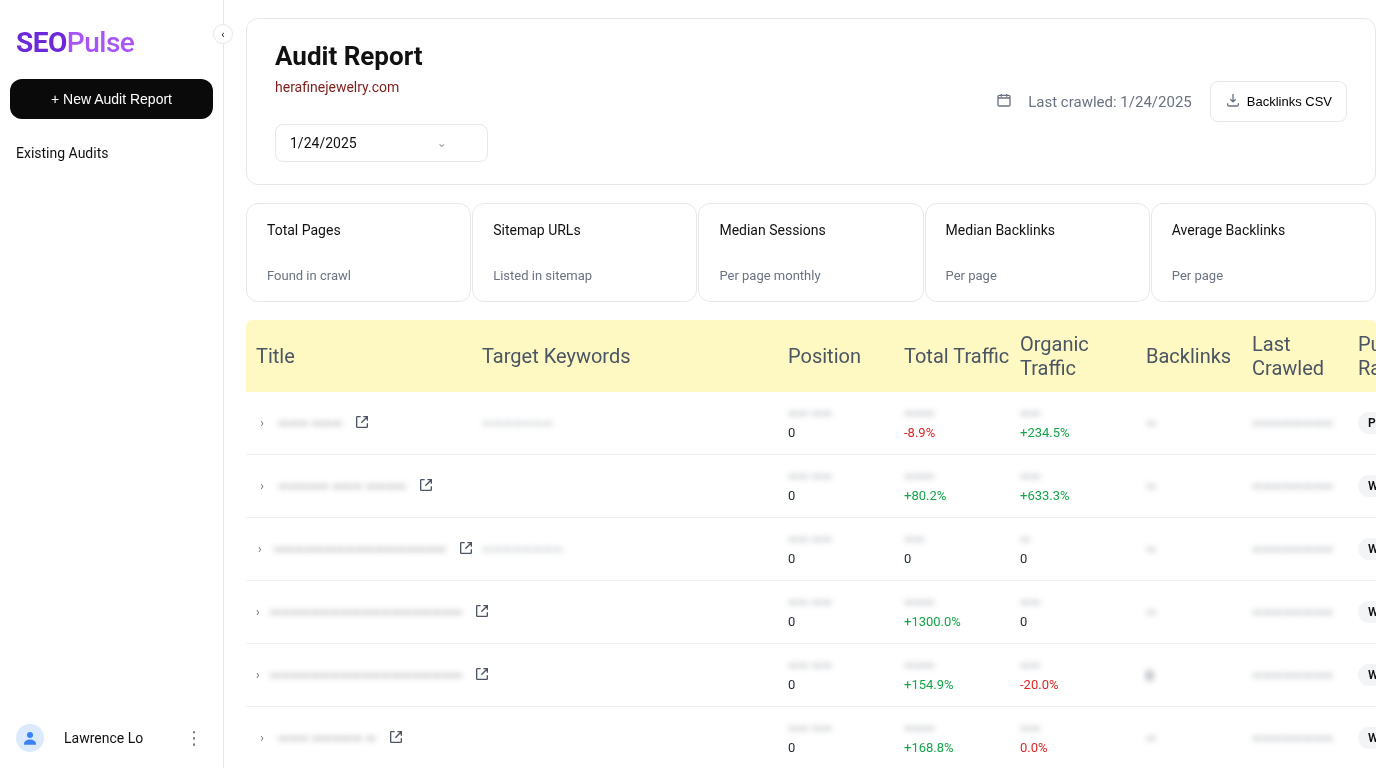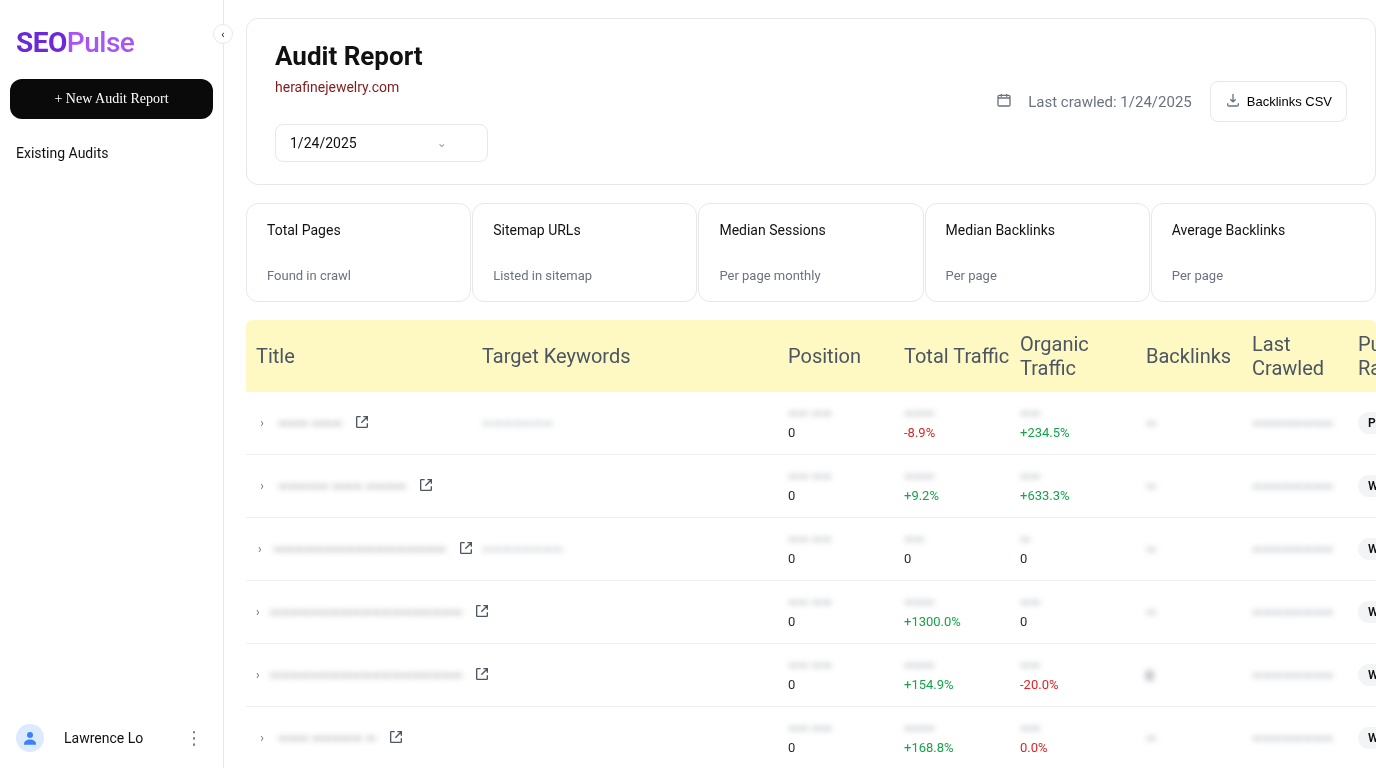--- a/index.html
+++ b/index.html
@@ -3,21 +3,21 @@
   <meta charset="utf-8">
   <style>
     * { box-sizing: border-box; margin: 0; padding: 0; }
     body { font-family: -apple-system, BlinkMacSystemFont, "Segoe UI", Roboto, sans-serif; background: #fff; color: #111; overflow: hidden; }
     .app { display: flex; height: 100vh; }
     .sidebar { width: 224px; border-right: 1px solid #e5e7eb; display: flex; flex-direction: column; padding: 16px 10px 8px; position: relative; }
     .collapse-btn { position: absolute; top: 24px; right: -10px; width: 20px; height: 20px; border: 1px solid #e5e7eb; border-radius: 50%; background: #fff; display: flex; align-items: center; justify-content: center; font-size: 11px; cursor: pointer; }
     .logo { font-size: 28px; font-weight: 700; letter-spacing: -0.5px; padding: 10px 6px 20px; }
     .logo .seo { color: #6d28d9; }
     .logo .pulse { color: #a855f7; font-weight: 500; }
-    .new-audit-btn { width: 100%; background: #0a0a0a; color: #fff; border: none; border-radius: 12px; padding: 12px 14px; font-size: 14px; font-weight: 500; cursor: pointer; margin-bottom: 18px; font-family: Liberation Serif, serif; }
+    .new-audit-btn { width: 100%; background: #0a0a0a; color: #fff; border: none; border-radius: 12px; padding: 12px 14px; font-size: 14px; font-weight: 500; cursor: pointer; margin-bottom: 18px; }
     .existing-label { font-size: 14px; color: #111; padding: 8px 6px; }
     .sidebar-spacer { flex: 1; }
     .user-row { display: flex; align-items: center; gap: 20px; padding: 8px 6px; }
     .avatar { width: 28px; height: 28px; border-radius: 50%; background: #dbeafe; display: flex; align-items: center; justify-content: center; }
     .avatar svg { width: 18px; height: 18px; fill: #3b82f6; }
     .user-name { font-size: 14px; color: #111; flex: 1; }
     .kebab { font-size: 18px; color: #6b7280; cursor: pointer; padding: 4px; }
     .main { flex: 1; overflow: auto; }
     .header-card { border: 1px solid #e5e7eb; border-radius: 12px; margin: 18px 0 18px 22px; padding: 22px 28px; display: flex; gap: 24px; }
     .header-left { flex: 1; }
@@ -174,21 +174,21 @@
                   <path d="M14 4h6v6M20 4l-9 9M10 4H5a1 1 0 00-1 1v14a1 1 0 001 1h14a1 1 0 001-1v-5"></path>
                 </svg></span>
     </div>
     <div class="kw-cell"></div>
     <div class="num-cell">
       <span class="main-num">—— ——</span>
       <span class="sub-num">0</span>
     </div>
     <div class="num-cell">
       <span class="main-num">———</span>
-      <span class="sub-num pos-green">+9.2%</span>
+      <span class="sub-num pos-green">+80.2%</span>
     </div>
     <div class="num-cell">
       <span class="main-num">——</span>
       <span class="sub-num pos-green">+633.3%</span>
     </div>
     <div><span class="main-num" style="filter:blur(3px)">—</span></div>
     <div class="lc-cell">————————</div>
     <div><span class="rank-badge ">Weak</span></div>
   </div>
           <div class="trow">

